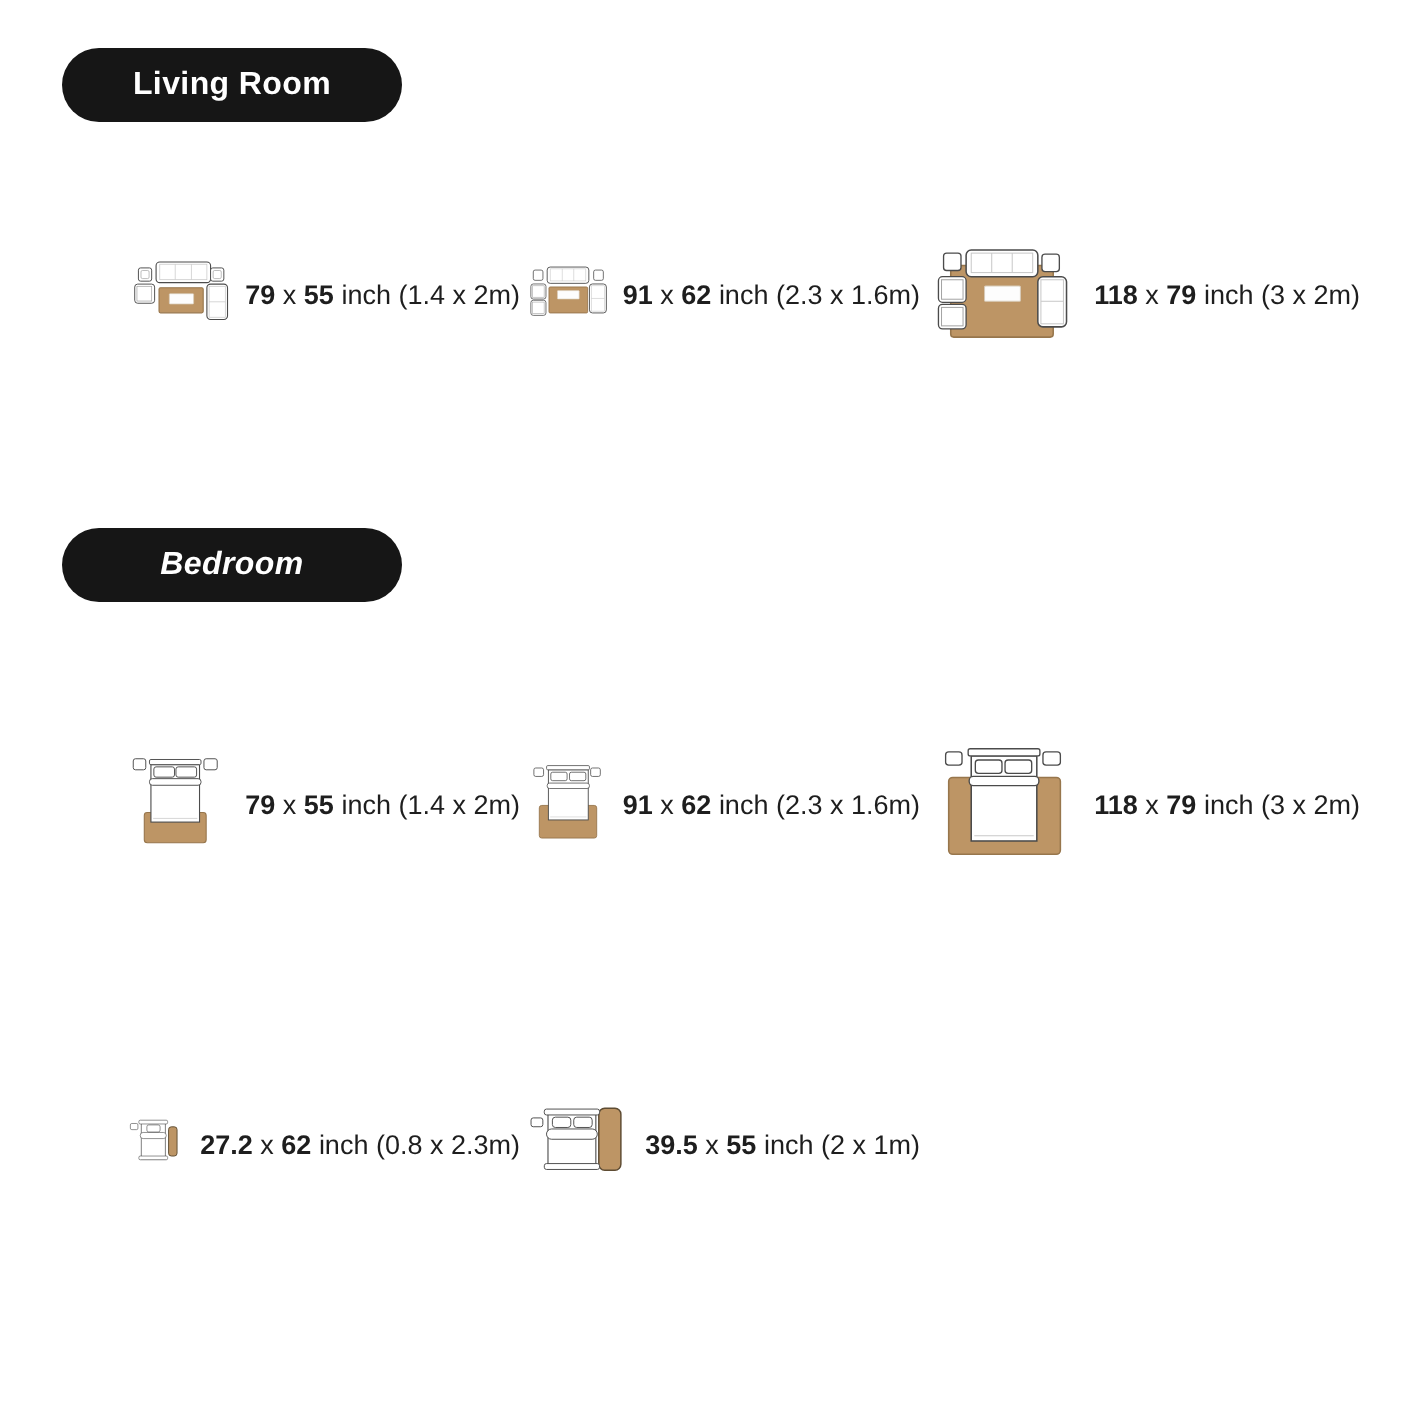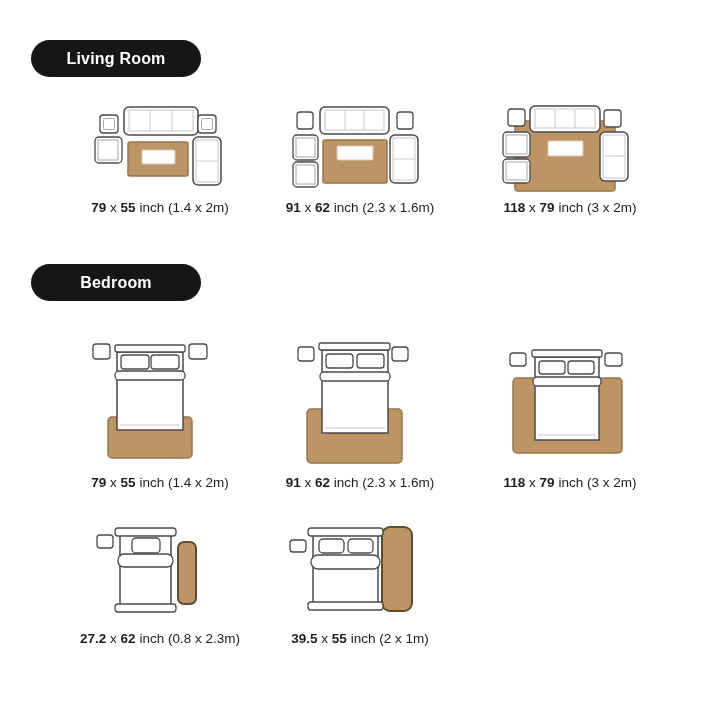--- a/index.html
+++ b/index.html
@@ -7,24 +7,24 @@
     --rug-fill:#bd9565; --rug-stroke:#97764c; --runner-stroke:#5e4c33;
     --furniture-stroke:#4b4b4b; --furniture-light:#c8c8c8; --furniture-mid:#a5a5a5;
     --caption-text:#1e1e1e; --page-bg:#ffffff;
   }
   html,body{margin:0;padding:0;background:var(--page-bg);}
   #app{position:relative;width:713px;height:713px;background:var(--page-bg);
        font-family:"Liberation Sans",sans-serif;overflow:hidden;}
   .badge{position:absolute;left:31px;width:170px;height:37px;background:var(--badge-bg);
          border-radius:19px;display:flex;align-items:center;justify-content:center;}
   .badge span{color:var(--badge-text);font-size:16px;font-weight:700;letter-spacing:.2px;}
-  #badge-living{top:40px;} #badge-bedroom{top:264px;}
+  #badge-living{top:24px;} #badge-bedroom{top:264px;font-style:italic;}
   .row{position:absolute;left:60px;display:grid;grid-template-columns:200px 200px 220px;}
   #row-living{top:95px;} #row-bedroom{top:330px;} #row-runner{top:514px;}
-  .tile{display:flex;flex-direction:column;align-items:center;}
+  .tile{display:flex;flex-direction:row;align-items:center;}
   .caption{margin-top:5px;font-size:13.5px;color:var(--caption-text);white-space:nowrap;}
   .caption b{font-weight:700;}
   
   .f-out{fill:#fff;stroke:var(--furniture-stroke);stroke-width:1.5;}
   .f-thin{fill:#fff;stroke:var(--furniture-stroke);stroke-width:1.3;}
   .f-in{fill:none;stroke:var(--furniture-light);stroke-width:1;}
   .f-in2{fill:none;stroke:var(--furniture-mid);stroke-width:1;}
   .f-line{stroke:var(--furniture-light);stroke-width:1;}
   .rug{fill:var(--rug-fill);stroke:var(--rug-stroke);stroke-width:1.5;}
   .runner{fill:var(--rug-fill);stroke:var(--runner-stroke);stroke-width:2;}

